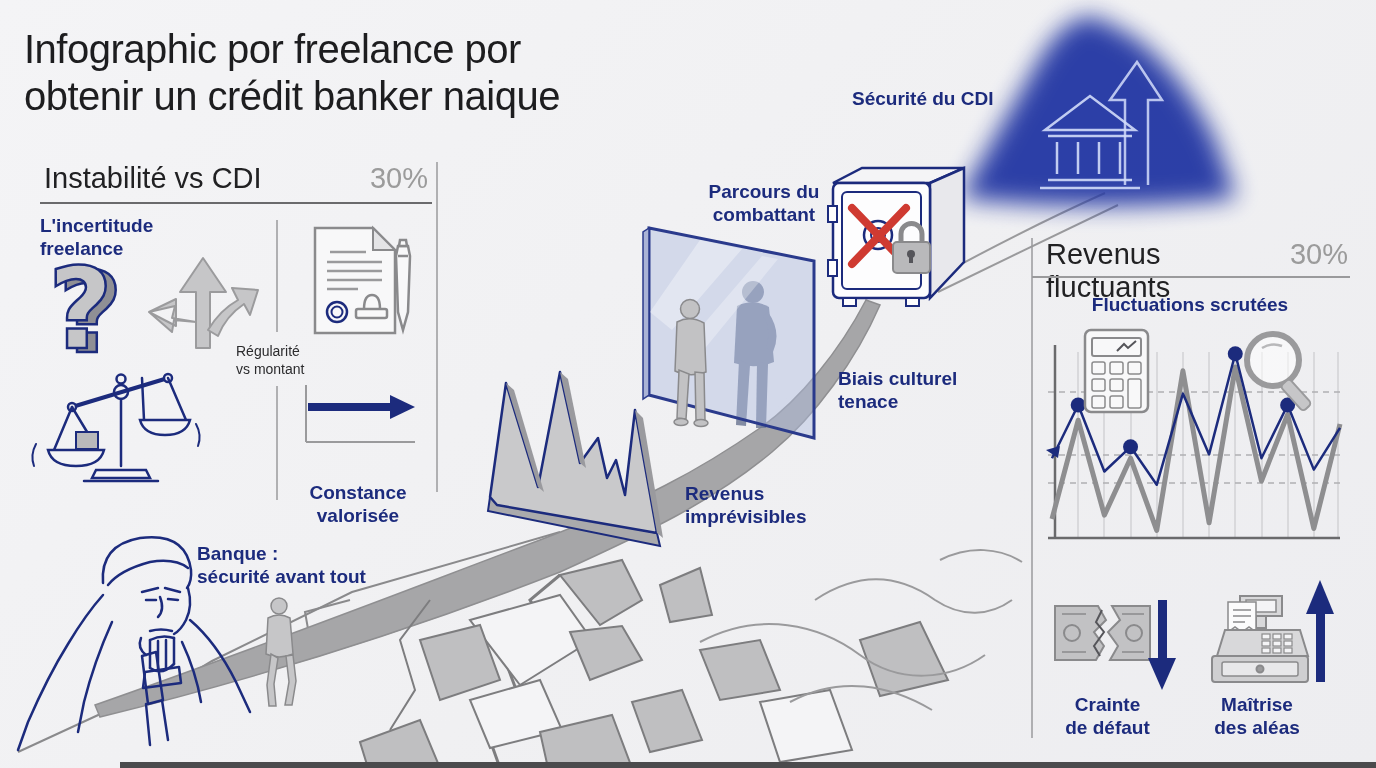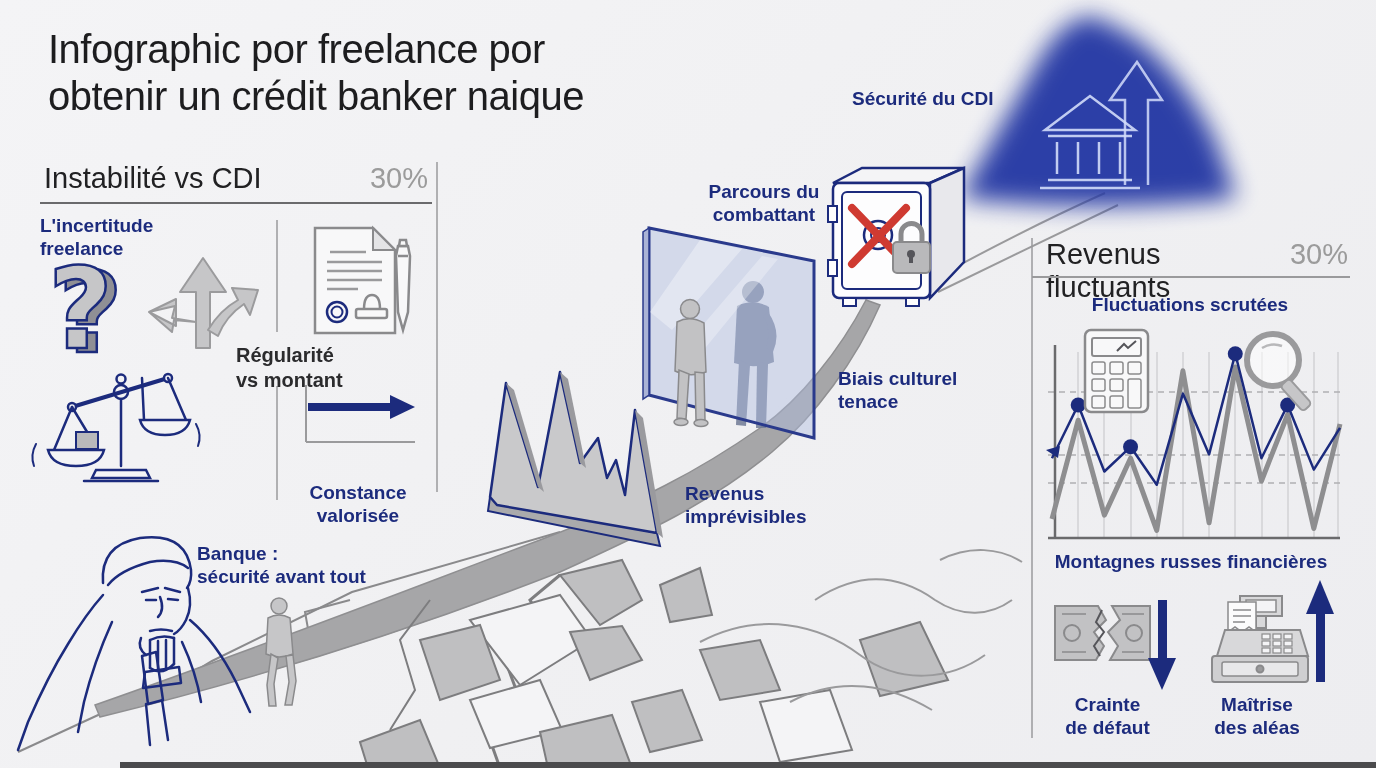--- a/index.html
+++ b/index.html
@@ -3,27 +3,27 @@
 <meta charset="utf-8">
 <style>
   html,body{margin:0;padding:0;background:#e8e8ea;}
   #stage{position:relative;width:1376px;height:768px;overflow:hidden;
          background:linear-gradient(135deg,#f4f4f6 0%,#f0f0f2 55%,#ededf0 100%);
          font-family:"Liberation Sans",sans-serif;}
   #art{position:absolute;left:0;top:0;width:1376px;height:768px;}
   .label{position:absolute;color:#1c2b7d;font-weight:bold;line-height:1.22;}
   .lbl-19{font-size:19px;}
   .center{text-align:center;}
-  .title{position:absolute;left:48px;top:26px;width:640px;color:#1d1d1f;
+  .title{position:absolute;left:24px;top:26px;width:640px;color:#1d1d1f;
          font-size:40px;font-weight:500;line-height:1.18;letter-spacing:-0.5px;}
   .sec-head{position:absolute;display:flex;justify-content:space-between;align-items:baseline;
             color:#212123;font-size:29px;font-weight:normal;}
   .pct{color:#9b9b9b;}
   .rule{position:absolute;background:#6a6a6c;height:2px;}
-  .gray-note{position:absolute;color:#2b2b2d;font-weight:bold;font-size:20px;line-height:1.25;}
+  .gray-note{position:absolute;color:#2b2b2d;font-weight:normal;font-size:14px;line-height:1.25;}
   .bottom-bar{position:absolute;left:120px;top:762px;width:1256px;height:6px;background:#4b4b4d;}
 </style>
 </head>
 <body>
 
 <div id="stage">
 
   <svg id="art" viewBox="0 0 1376 768">
 
     <g stroke="#8a8a8c" stroke-width="2" fill="none">
@@ -369,21 +369,20 @@
   </div>
 
   <div class="sec-head" style="left:1046px;top:238px;width:302px;">
     <span>Revenus fluctuants</span>
     <span class="pct">30%</span>
   </div>
   <div class="rule" style="left:1032px;top:276px;width:318px;background:#9a9a9c;height:1.5px;"></div>
 
   <div class="label lbl-19 center" style="left:1040px;top:293px;width:300px;">Fluctuations scrutées</div>
 
-  <div class="label lbl-19 center" style="left:1036px;top:550px;width:310px;">Montagnes russes financières</div>
 
   <div class="label lbl-19 center" style="left:1196px;top:693px;width:122px;">
     <div>Maîtrise</div>
     <div>des aléas</div>
   </div>
 
   <div class="label lbl-19 center" style="left:1050px;top:693px;width:115px;">
     <div>Crainte</div>
     <div>de défaut</div>
   </div>

